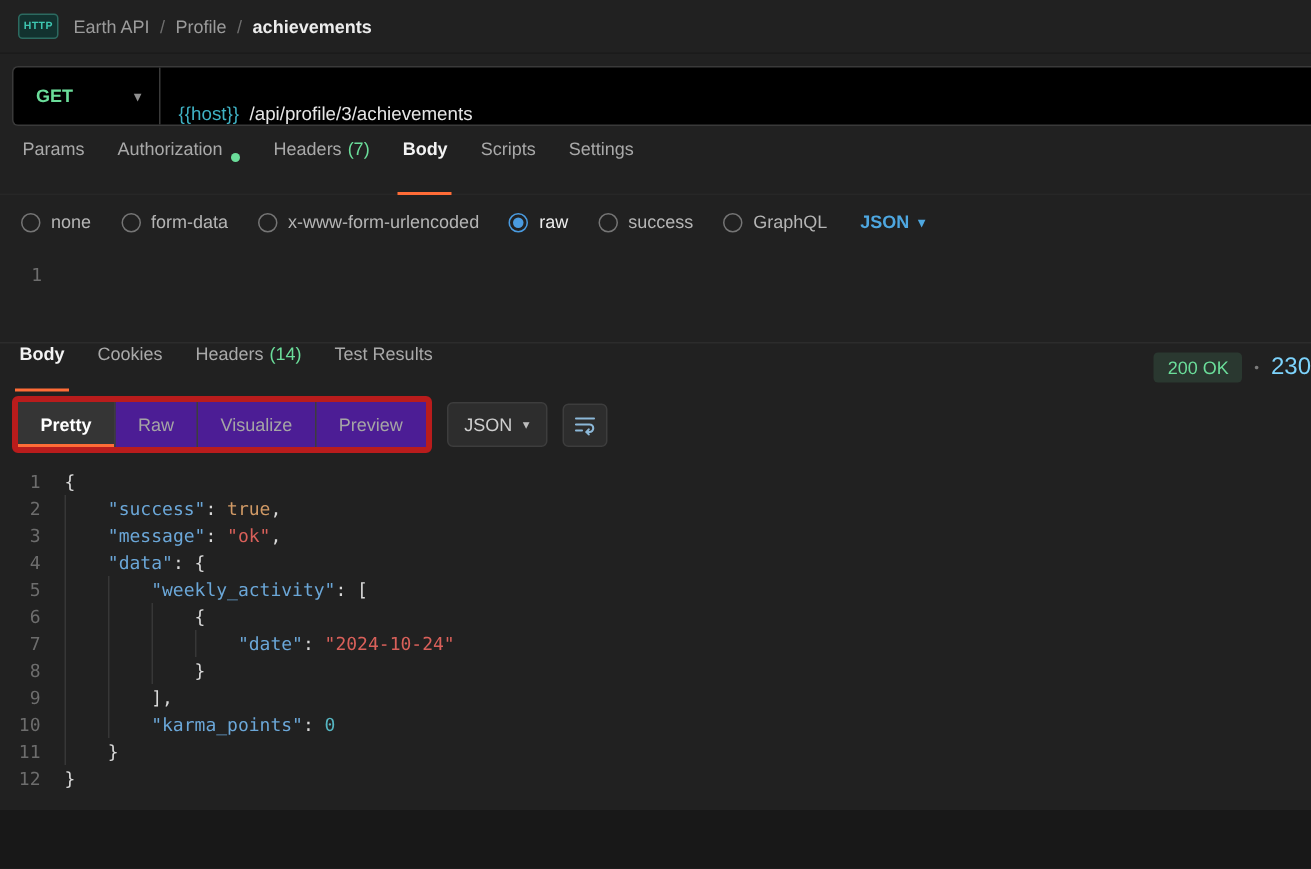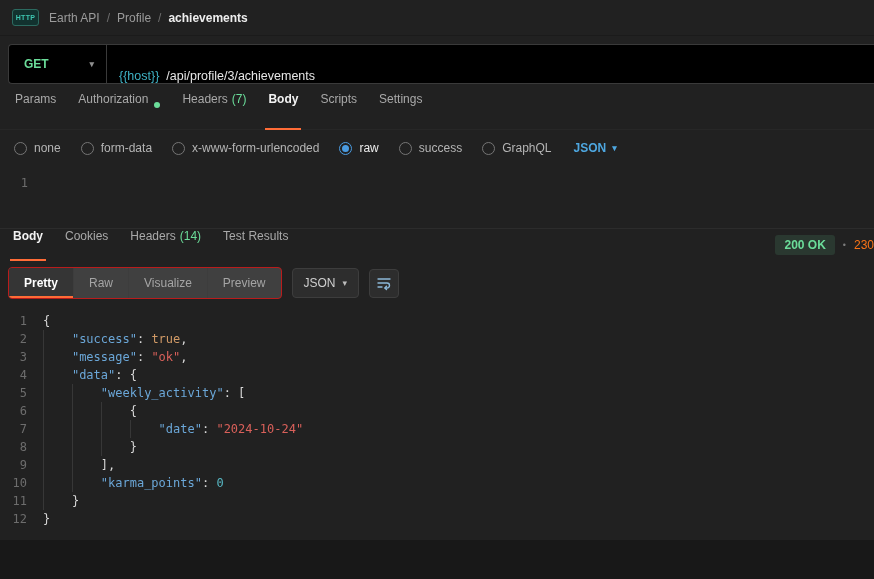--- a/index.html
+++ b/index.html
@@ -56,27 +56,27 @@
   
   .req-editor{flex:1 1 auto;display:flex;font:12px/18px "DejaVu Sans Mono",monospace;
               padding-top:8px;min-height:0;cursor:text}
   .req-gutter{width:38px;text-align:right;padding-right:10px;color:#6d6d6d}
 
   
   .resp{flex:0 0 312px;border-top:1px solid #2c2c2c;display:flex;flex-direction:column;min-height:0}
   .resp-tabs{flex:0 0 32px;display:flex;align-items:stretch;padding:0 2px;position:relative}
   .resp-tabs .tab.active::after{bottom:0}
   .resp-meta{position:absolute;right:0;top:0;height:32px;display:flex;align-items:center;gap:8px}
-  .status-badge{color:#6bdd9a;background:rgba(107,221,154,.12);font-size:12px;font-weight:700;
+  .status-badge{color:#6bdd9a;background:rgba(107,221,154,.12);font-size:12px;font-weight:400;
                 padding:3px 9px;border-radius:3px}
   .meta-dot{color:#7c7c7c;font-size:9px}
-  .resp-time{color:#f97316;font-size:12px}
+  .resp-time{color:#7dd3fc;font-size:16px}
 
   .resp-toolbar{flex:0 0 44px;display:flex;align-items:center;gap:10px;padding:0 8px}
-  .seg{display:flex;border:1px solid #b91c1c;border-radius:4px;overflow:hidden;background:#404040}
+  .seg{display:flex;border:4px solid #b91c1c;border-radius:4px;overflow:hidden;background:#4c1d95}
   .seg-btn{background:transparent;border:none;border-right:1px solid #3d3d3d;color:#a5a5a5;
            font:12px "Liberation Sans",sans-serif;padding:8px 15px;cursor:pointer}
   .seg-btn:last-child{border-right:none}
   .seg-btn.active{background:#353535;color:#ffffff;box-shadow:inset 0 -2px 0 #ff6c37;font-weight:700}
   .tool-select{background:#2d2d2d;border:1px solid #3d3d3d;border-radius:4px;color:#cfcfcf;
                font:12px "Liberation Sans",sans-serif;display:flex;align-items:center;gap:7px;
                padding:7px 11px;cursor:pointer}
   .tool-select .chev{color:#bdbdbd}
   .icon-btn{background:#2d2d2d;border:1px solid #3d3d3d;border-radius:4px;cursor:pointer;
             display:flex;align-items:center;justify-content:center;width:30px;height:29px}

